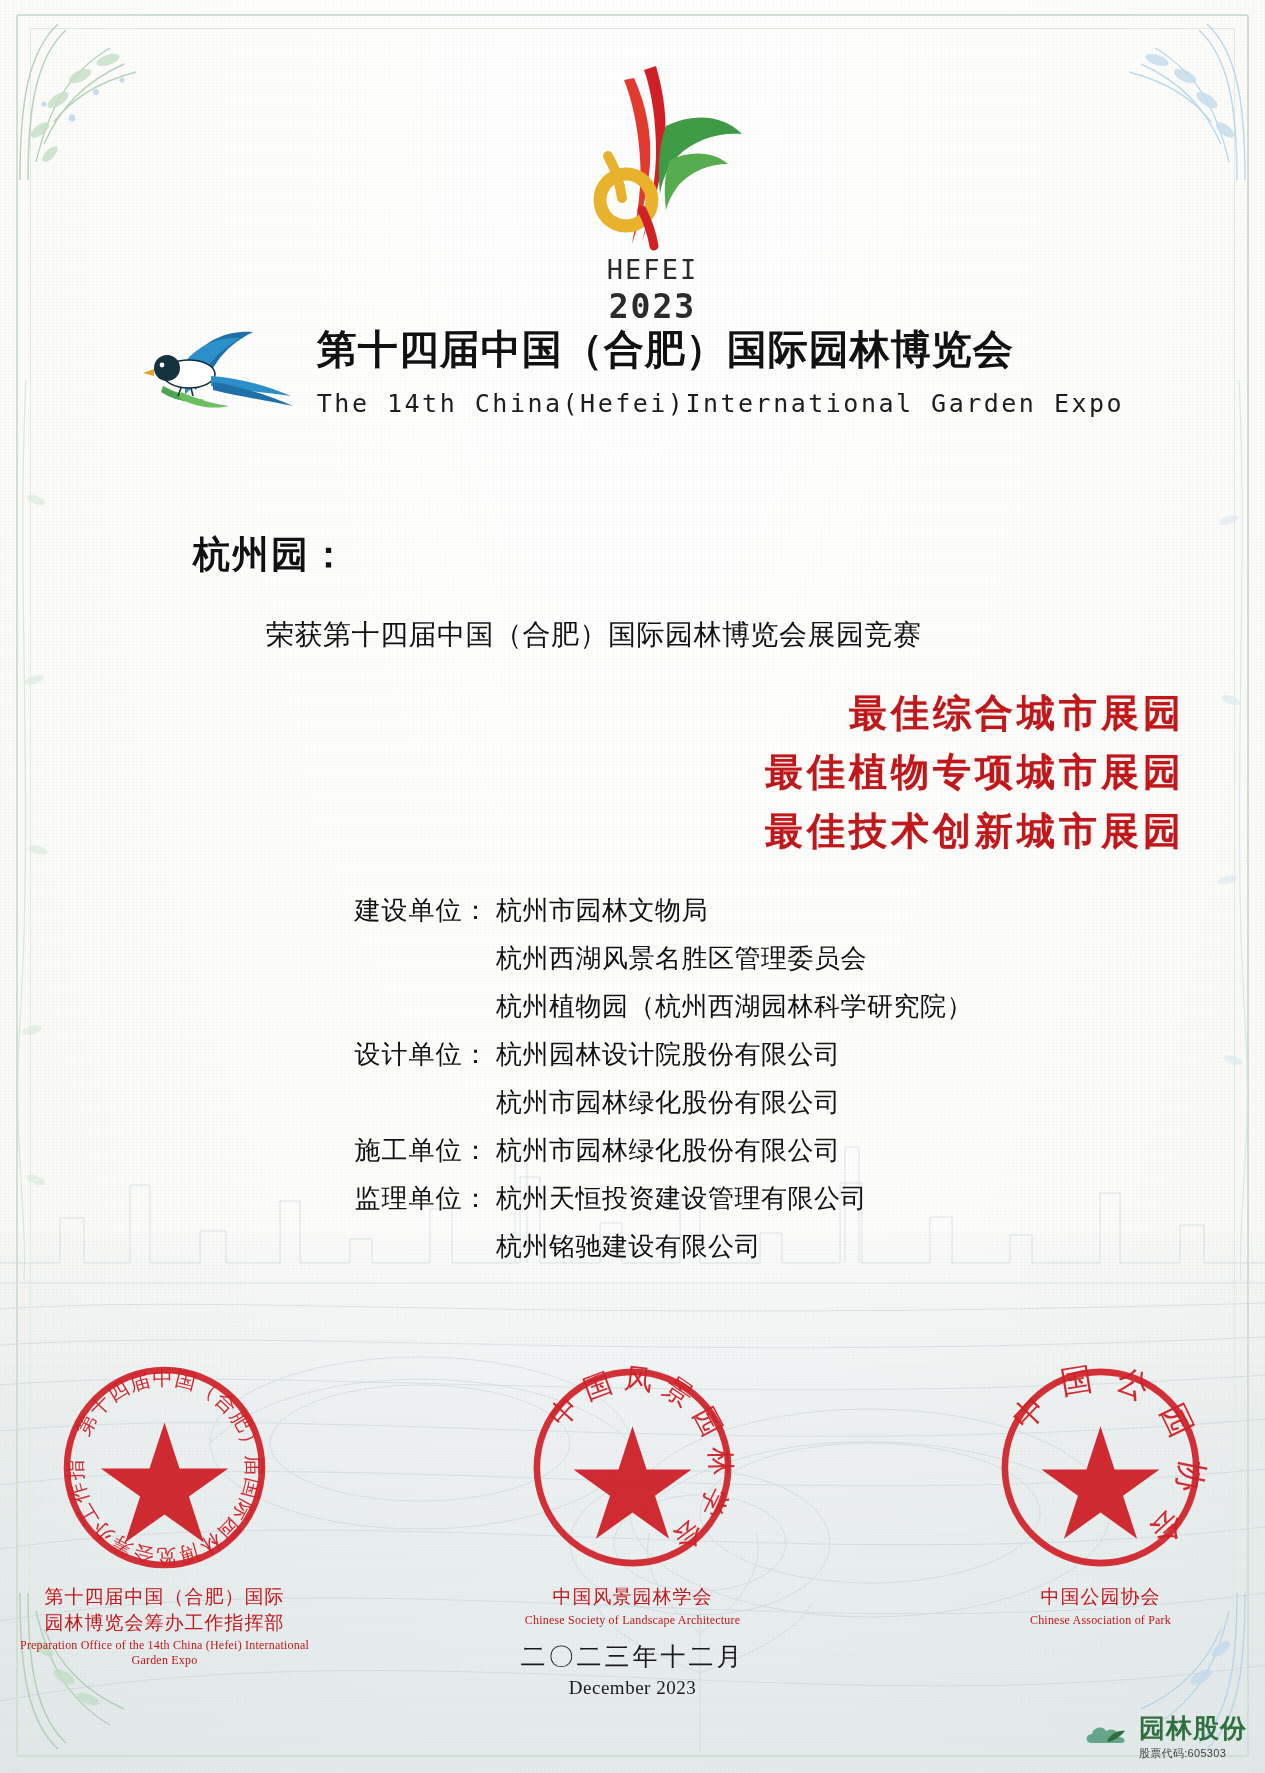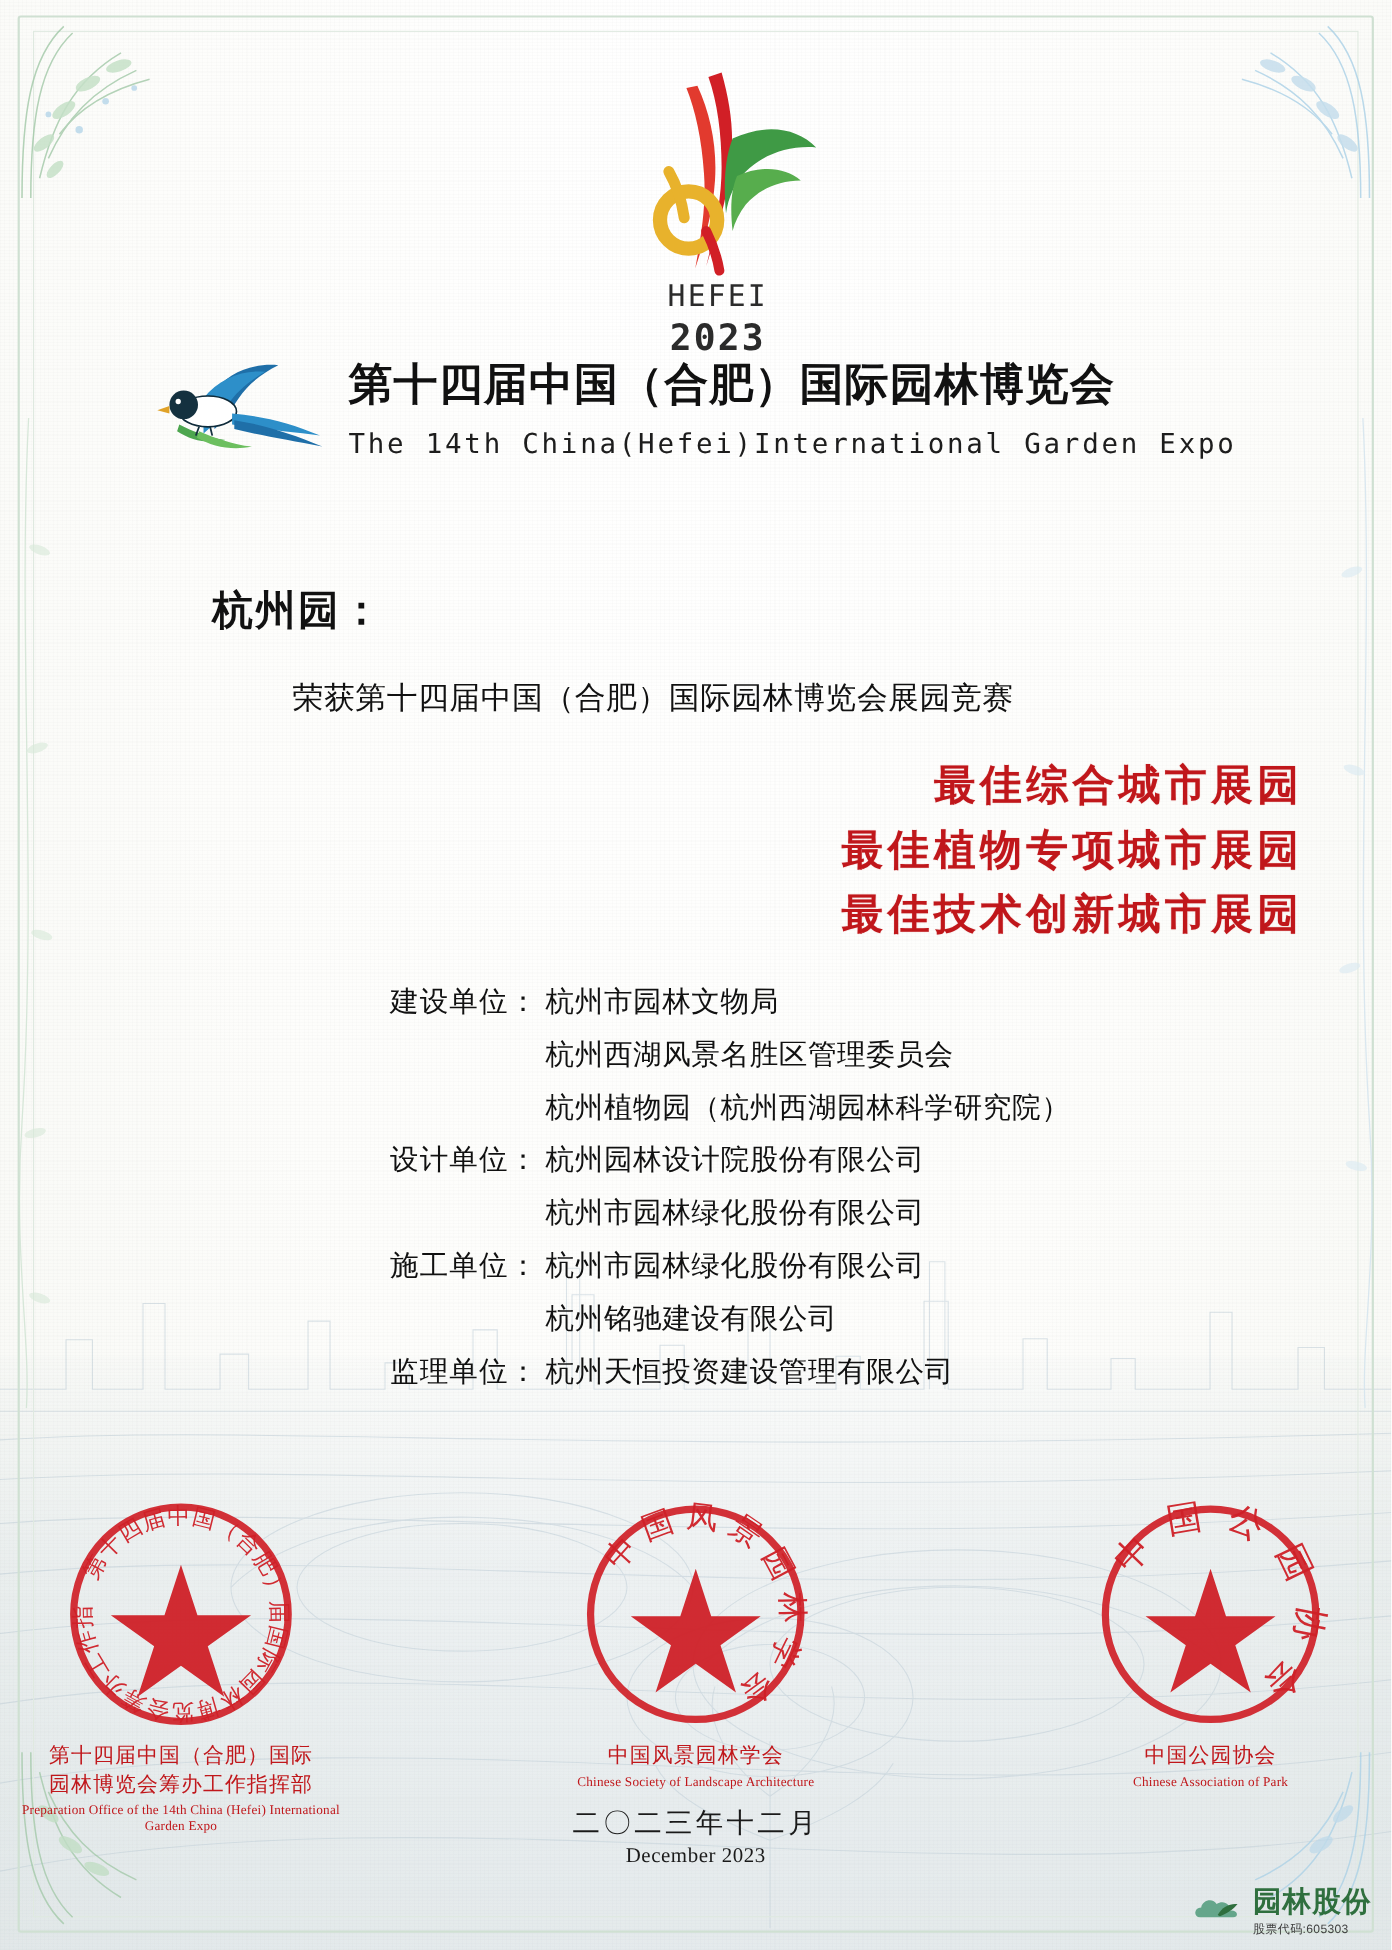--- a/index.html
+++ b/index.html
@@ -398,28 +398,28 @@
       </div>
       <div class="unit-row cont">
         <div class="unit-label">设计单位：</div>
         <div class="unit-val">杭州市园林绿化股份有限公司</div>
       </div>
 
       <div class="unit-row">
         <div class="unit-label">施工单位：</div>
         <div class="unit-val">杭州市园林绿化股份有限公司</div>
       </div>
+      <div class="unit-row">
+        <div class="unit-label">监理单位：</div>
+        <div class="unit-val">杭州天恒投资建设管理有限公司</div>
+      </div>
+
       <div class="unit-row cont">
         <div class="unit-label">施工单位：</div>
         <div class="unit-val">杭州铭驰建设有限公司</div>
-      </div>
-
-      <div class="unit-row">
-        <div class="unit-label">监理单位：</div>
-        <div class="unit-val">杭州天恒投资建设管理有限公司</div>
       </div>
 
     </div>
   </div>
 
   <div class="seals">
 
     <div class="seal-item">
       <svg class="seal" viewBox="0 0 240 240">
         <defs>

